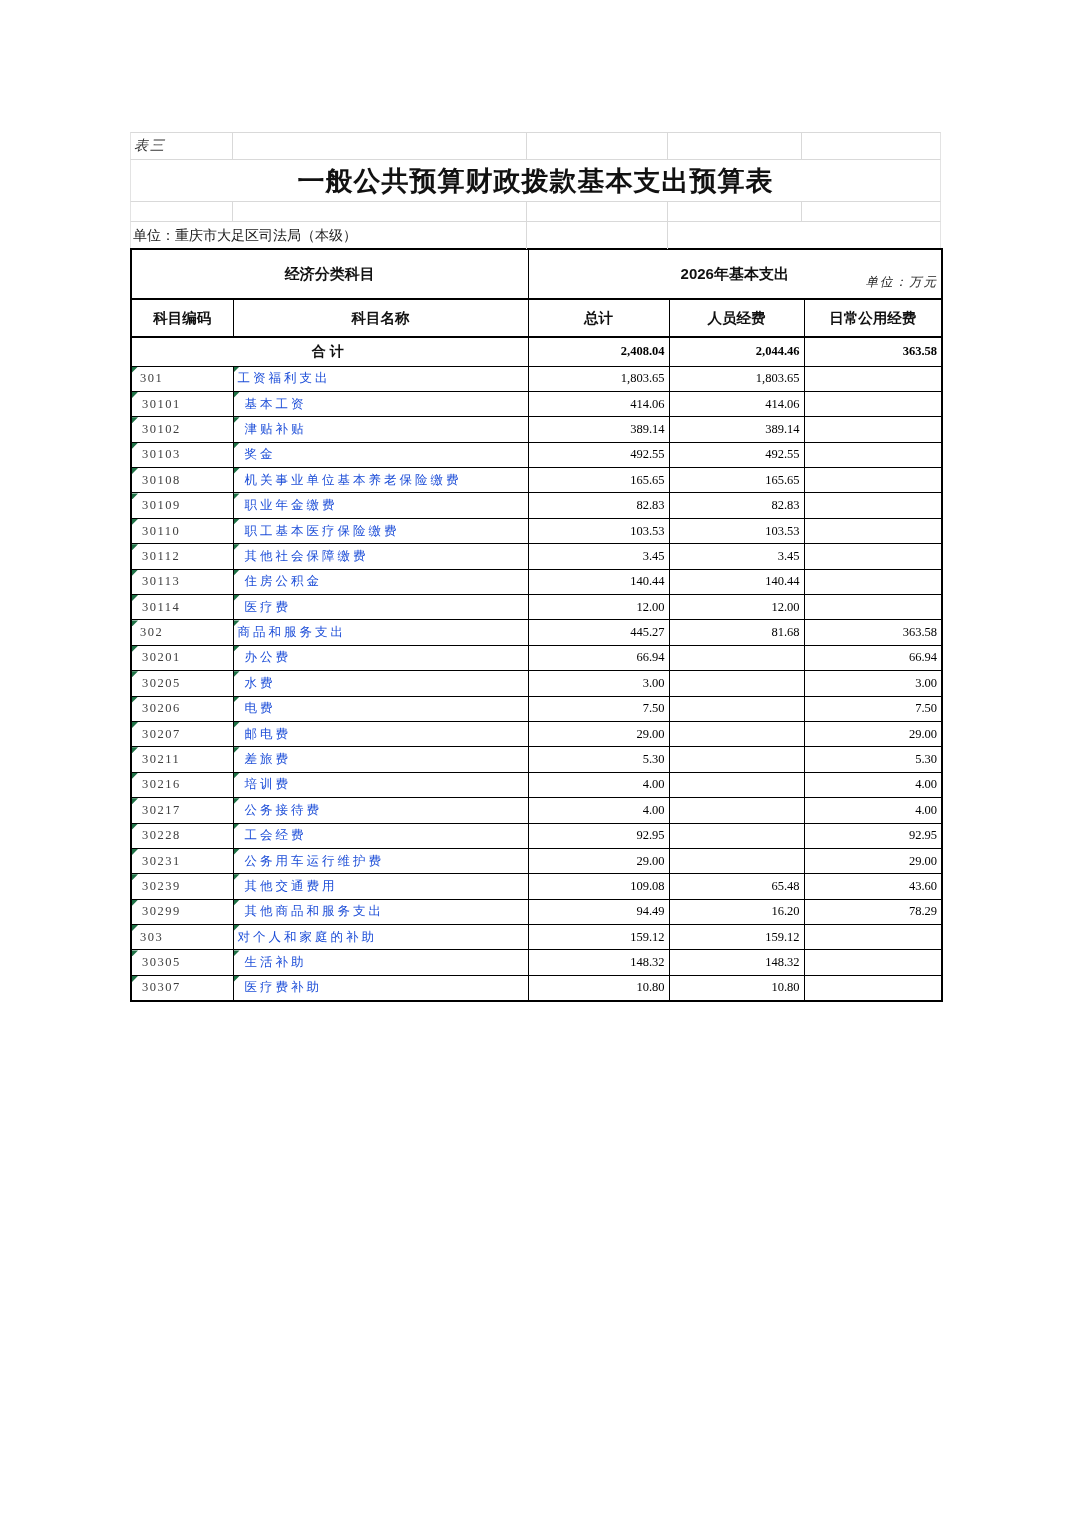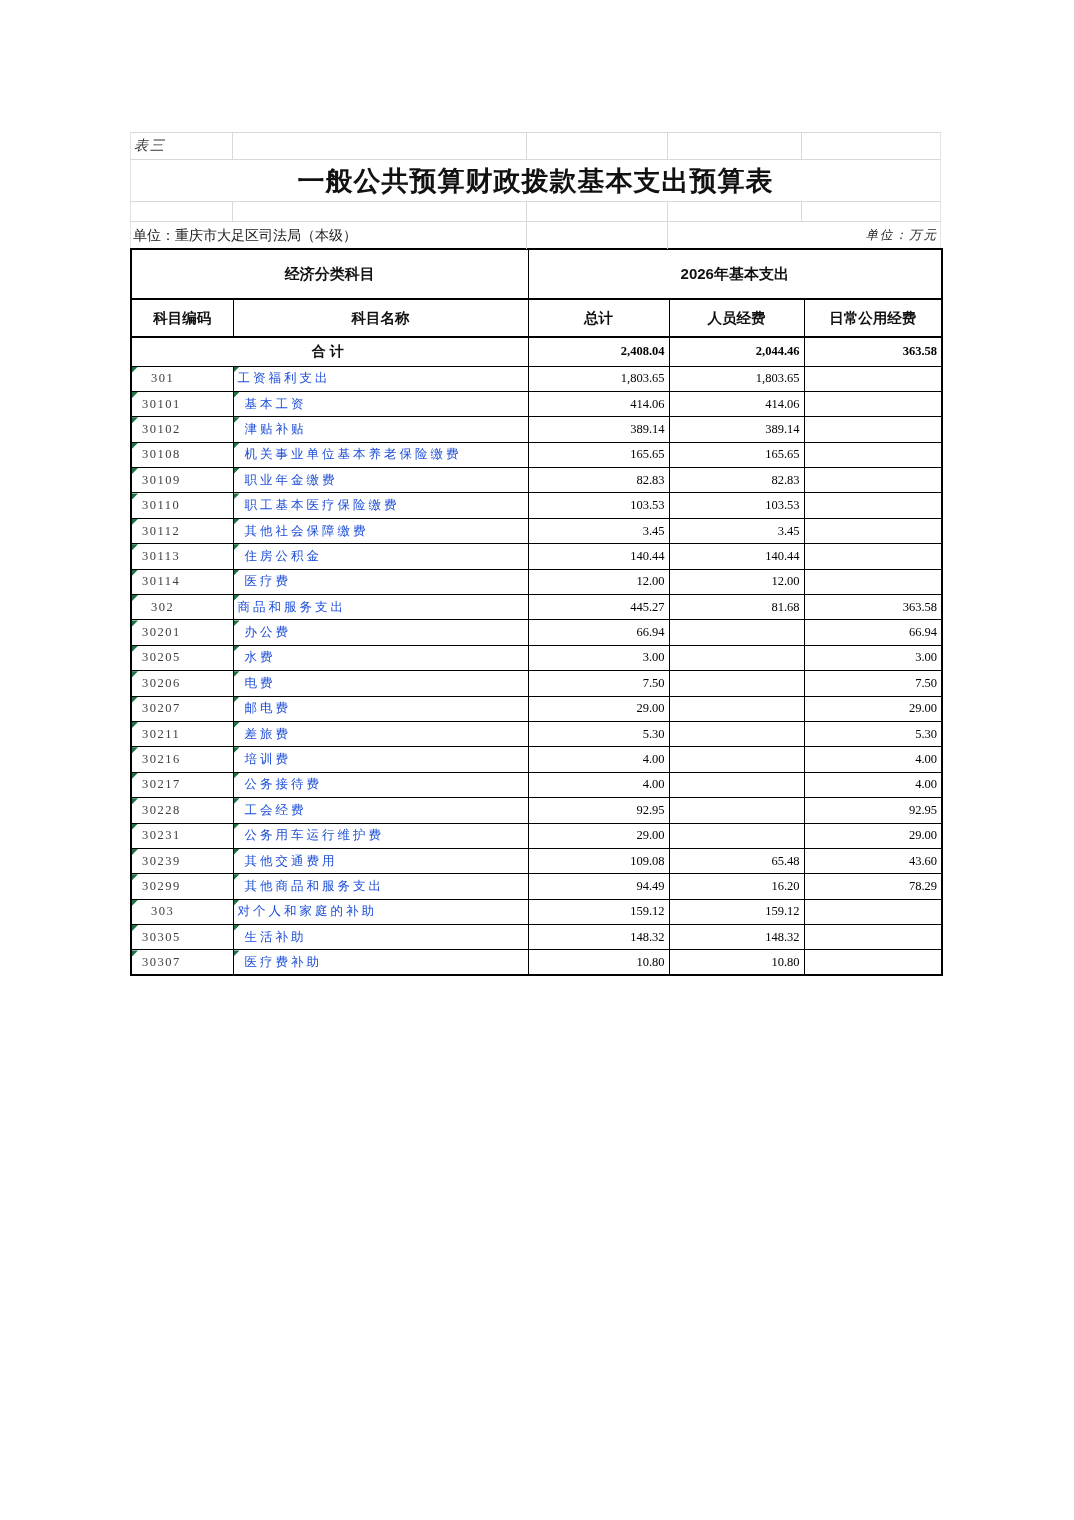--- a/index.html
+++ b/index.html
@@ -8,21 +8,21 @@
     width:1074px; height:1520px; position:relative;
     font-family:"Liberation Serif","DejaVu Serif",serif;
     color:#000;
   }
   .sheet { position:absolute; left:130px; top:132px; width:811px; }
 
   
   .gridrow { display:flex; width:811px; border-top:1px solid #d9d9d9;
              border-left:1px solid #e3e3e3; border-right:1px solid #e3e3e3; }
   .gcell { border-right:1px solid #d9d9d9; height:100%; }
-  .gcell:last-child { border-right:none; }
+  .gcell:last-child { border-right:none;margin-top:47px; }
   .row-label { height:27px; align-items:center; }
   .row-label .gcell { height:27px; }
   .lbl-text { font-size:14px; color:#333; padding:4px 0 0 3px; display:block;
               font-style:italic; letter-spacing:2px; }
   .row-title { height:42px; align-items:center; justify-content:center; }
   .title-text { width:100%; text-align:center; font-size:27px; font-weight:bold;
                 letter-spacing:1px; line-height:42px; color:#111;
                 font-family:"Liberation Serif","DejaVu Serif",serif; }
   .row-empty { height:20px; }
   .row-empty .gcell { height:20px; }
@@ -55,21 +55,21 @@
   td.c-name, td.total-label { border-right:1.5px solid #000; }
   tbody tr:last-child td { border-bottom:none; }
 
   tr.total-row td { height:29px; }
   .total-label { text-align:center; font-family:"Liberation Sans","DejaVu Sans",sans-serif;
                  font-weight:bold; font-size:14px; letter-spacing:4px; color:#111; }
   .total-num { font-weight:bold; }
 
   tr.data-row td { height:25.4px; }
   .c-code .val { font-size:12.5px; color:#3d3d3d; letter-spacing:1.5px;
-                 padding-left:19px; display:block; }
+                 padding-left:8px; display:block; }
   .c-name .val { font-size:12.5px; color:#1d4ed8; letter-spacing:3px;
                  padding-left:4px; display:block; }
   tr.lvl2 .c-code .val { padding-left:10px; }
   tr.lvl2 .c-name .val { padding-left:11px; }
   .c-num { text-align:right; font-size:12.5px; padding-right:4px; color:#000; }
 
   
   .tri { position:absolute; top:0; left:0; width:6px; height:6px;
          background:#1e7145; clip-path:polygon(0 0,100% 0,0 100%); }
 </style>
@@ -172,20 +172,33 @@
         <span class="tri"></span>
         <span class="val">津贴补贴</span>
       </td>
       <td class="c-num">389.14</td>
       <td class="c-num">389.14</td>
       <td class="c-num"></td>
     </tr>
         <tr class="data-row lvl2">
       <td class="c-code">
         <span class="tri"></span>
+        <span class="val">30103</span>
+      </td>
+      <td class="c-name">
+        <span class="tri"></span>
+        <span class="val">奖金</span>
+      </td>
+      <td class="c-num">492.55</td>
+      <td class="c-num">492.55</td>
+      <td class="c-num"></td>
+    </tr>
+        <tr class="data-row lvl2">
+      <td class="c-code">
+        <span class="tri"></span>
         <span class="val">30108</span>
       </td>
       <td class="c-name">
         <span class="tri"></span>
         <span class="val">机关事业单位基本养老保险缴费</span>
       </td>
       <td class="c-num">165.65</td>
       <td class="c-num">165.65</td>
       <td class="c-num"></td>
     </tr>

